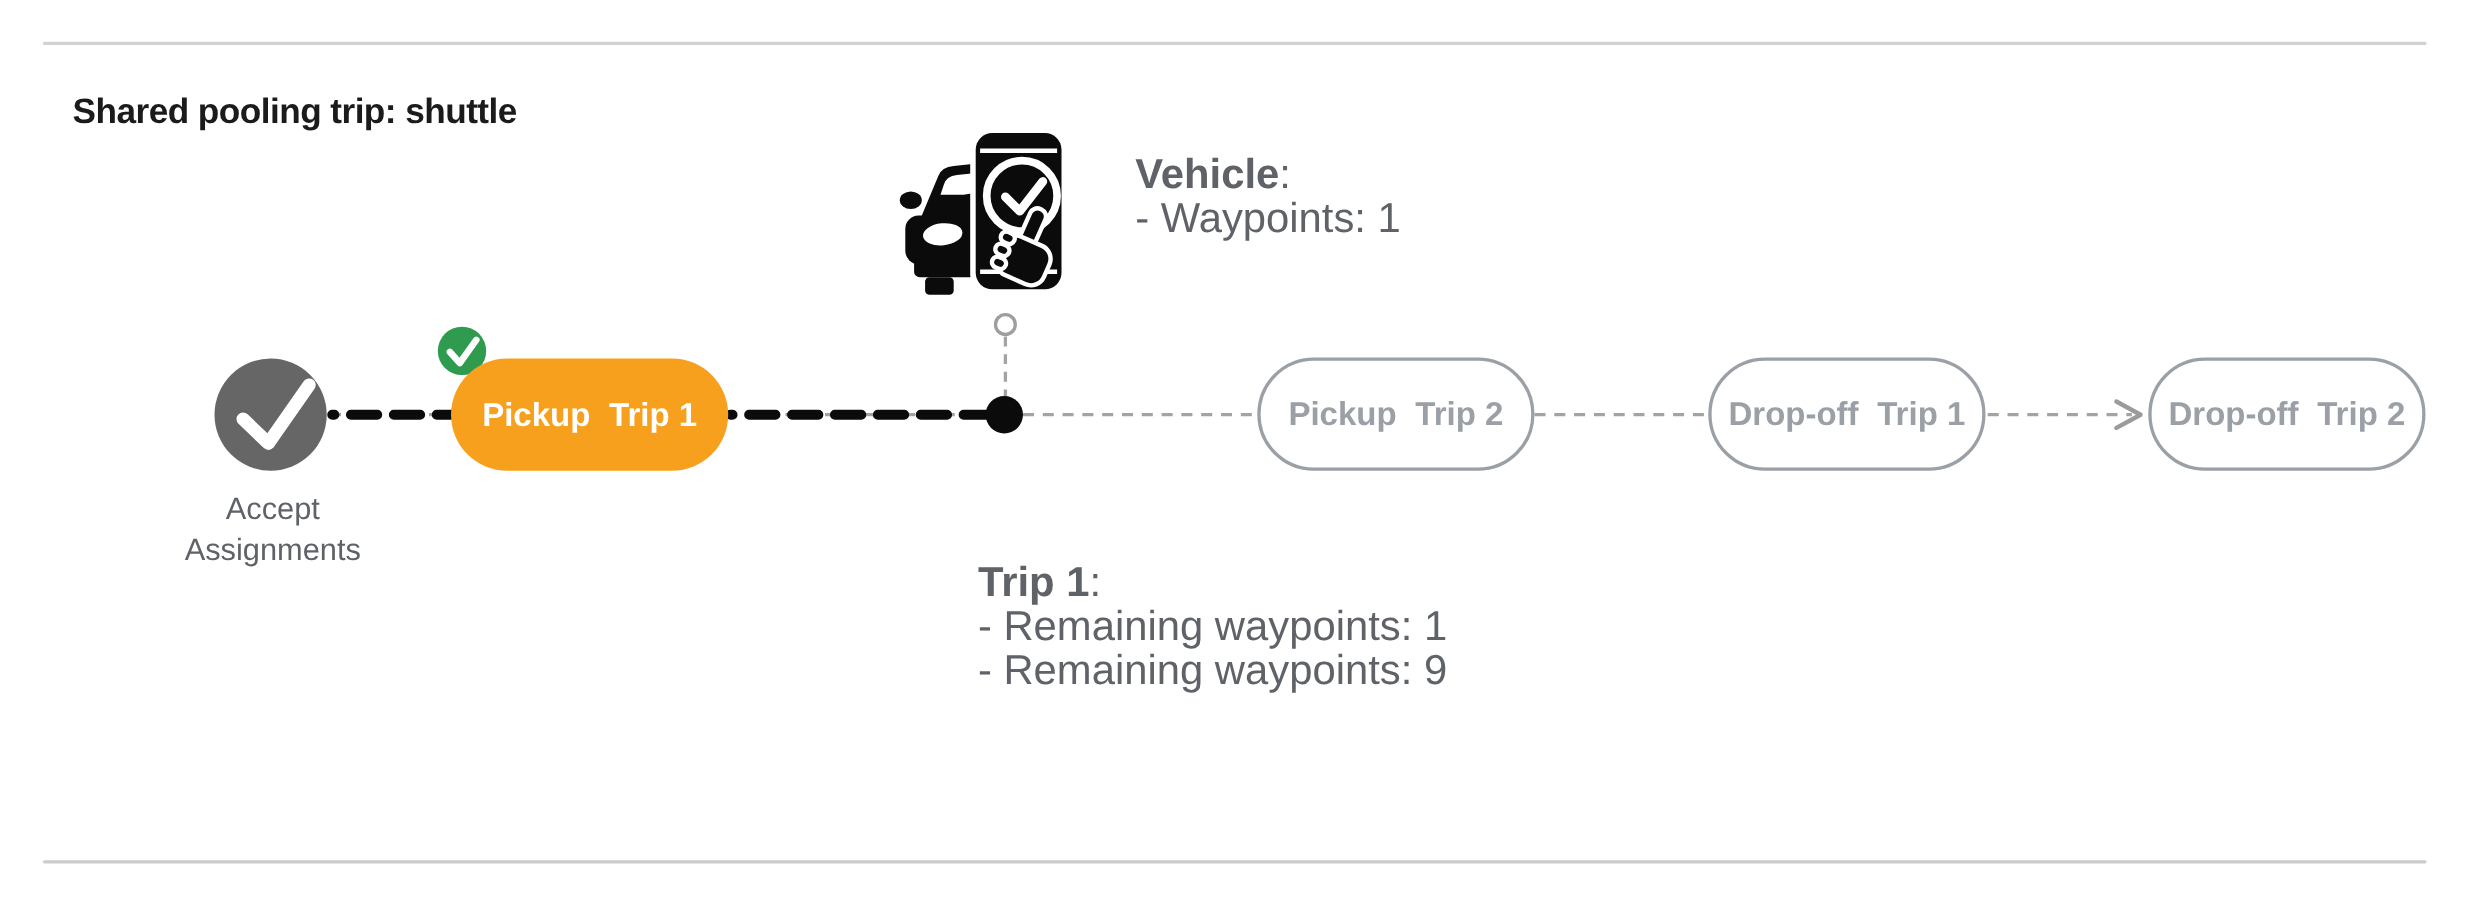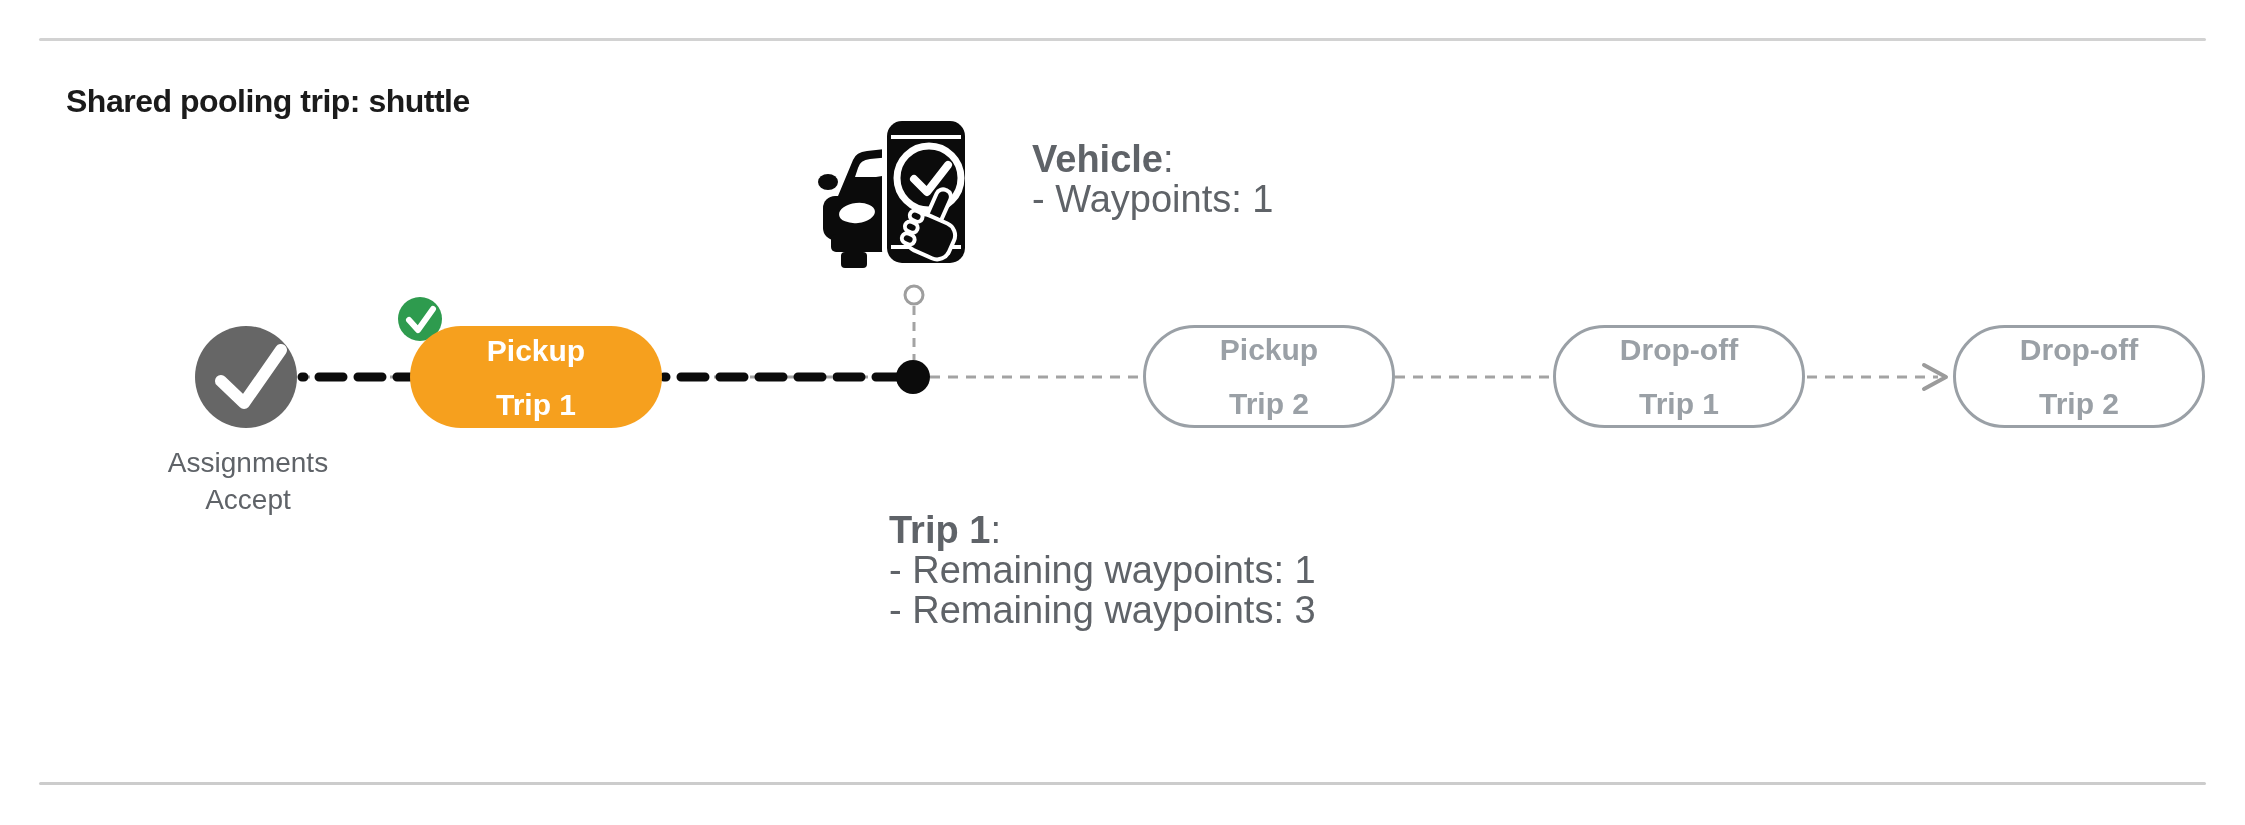--- a/index.html
+++ b/index.html
@@ -16,21 +16,21 @@
   }
   #divider-top{top:38px;}
   #divider-bottom{top:782px;background:#cccccc;}
   #page-title{
     position:absolute;left:66px;top:62px;
     font-size:32px;font-weight:bold;color:#1b1b1b;letter-spacing:-0.5px;
   }
   #diagram-svg{position:absolute;left:0;top:0;}
   .pill{
     position:absolute;top:325px;height:103px;width:252px;
-    border-radius:52px;display:flex;flex-direction:column;
+    border-radius:52px;display:flex;flex-direction:row;
     align-items:center;justify-content:center;
     font-size:30px;font-weight:bold;line-height:37px;text-align:center;
     box-sizing:border-box;
     gap:17px;
   }
   .pill.active{background:#f6a01e;color:#ffffff;top:326px;height:102px;}
   .pill.pending{background:#ffffff;border:3px solid #9aa0a6;color:#9aa0a6;}
   #node-pickup-trip-1{left:410px;}
   #node-pickup-trip-2{left:1143px;}
   #node-dropoff-trip-1{left:1553px;}
@@ -113,28 +113,28 @@
   <div id="node-dropoff-trip-1" class="pill pending">
     <span>Drop-off</span>
     <span>Trip 1</span>
   </div>
   <div id="node-dropoff-trip-2" class="pill pending">
     <span>Drop-off</span>
     <span>Trip 2</span>
   </div>
 
   <div id="accept-label">
+    <div>Accept</div>
     <div>Assignments</div>
-    <div>Accept</div>
   </div>
 
   <div id="vehicle-info" class="info-block">
     <div><span class="info-heading">Vehicle</span><span>:</span></div>
     <div class="pre">- Waypoints: 1</div>
   </div>
 
   <div id="trip-info" class="info-block">
     <div><span class="info-heading">Trip 1</span><span>:</span></div>
     <div class="pre">- Remaining waypoints: 1</div>
-    <div class="pre">- Remaining waypoints: 3</div>
+    <div class="pre">- Remaining waypoints: 9</div>
   </div>
 
 </div>
 
 </body></html>

